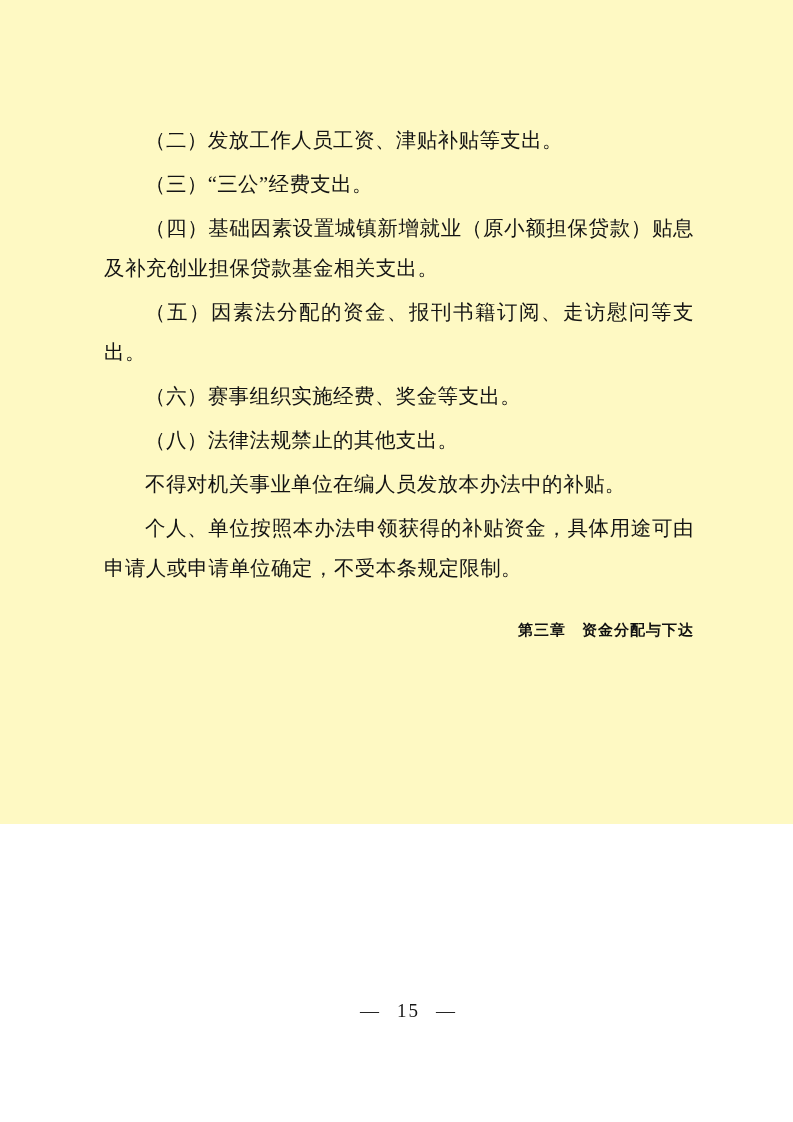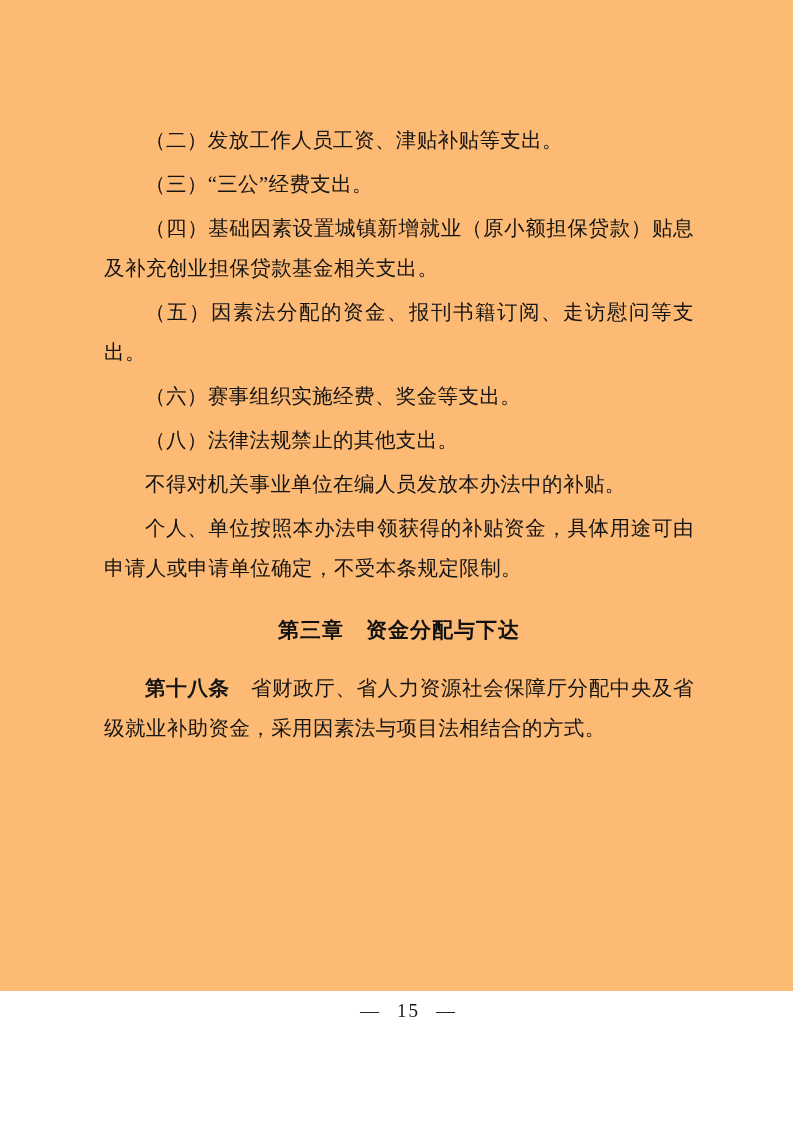--- a/index.html
+++ b/index.html
@@ -10,44 +10,44 @@
     width: 793px;
     height: 1122px;
     background: #ffffff;
     font-family: "Liberation Serif", "DejaVu Serif", serif;
     color: #1b1b1b;
     overflow: hidden;
   }
   .page {
     position: relative;
     width: 793px;
-    height: 991px;
-    background: #fdba74;
+    height: 824px;
+    background: #fef9c3;
   }
   .content {
     position: absolute;
     left: 104px;
     top: 120px;
     width: 590px;
   }
   .para {
     font-size: 20.5px;
     line-height: 40px;
     text-align: justify;
     text-justify: inter-ideograph;
     letter-spacing: 0.4px;
     margin: 0 0 4px 0;
     color: #141414;
   }
   .indent {
     text-indent: 41px;
   }
   .chapter-title {
-    text-align: center;
-    font-size: 21px;
+    text-align: right;
+    font-size: 15px;
     line-height: 40px;
     font-weight: bold;
     letter-spacing: 1px;
     margin: 22px 0 18px 0;
     font-family: "Liberation Sans", "DejaVu Sans", sans-serif;
     color: #111111;
   }
   .art-label {
     font-weight: bold;
     font-family: "Liberation Sans", "DejaVu Sans", sans-serif;
@@ -82,21 +82,20 @@
     <p class="para indent">（三）“三公”经费支出。</p>
     <p class="para indent">（四）基础因素设置城镇新增就业（原小额担保贷款）贴息及补充创业担保贷款基金相关支出。</p>
     <p class="para indent">（五）因素法分配的资金、报刊书籍订阅、走访慰问等支出。</p>
     <p class="para indent">（六）赛事组织实施经费、奖金等支出。</p>
     <p class="para indent">（八）法律法规禁止的其他支出。</p>
     <p class="para indent">不得对机关事业单位在编人员发放本办法中的补贴。</p>
     <p class="para indent">个人、单位按照本办法申领获得的补贴资金，具体用途可由申请人或申请单位确定，不受本条规定限制。</p>
 
     <h2 class="chapter-title">第三章　资金分配与下达</h2>
 
-    <p class="para indent"><span class="art-label">第十八条</span>　<span>省财政厅、省人力资源社会保障厅分配中央及省级就业补助资金，采用因素法与项目法相结合的方式。</span></p>
 
 
   </div>
 
   <div class="footer">
     <span class="dash">—</span><span class="pg">15</span><span class="dash">—</span>
   </div>
 </div>
 
 </body></html>

